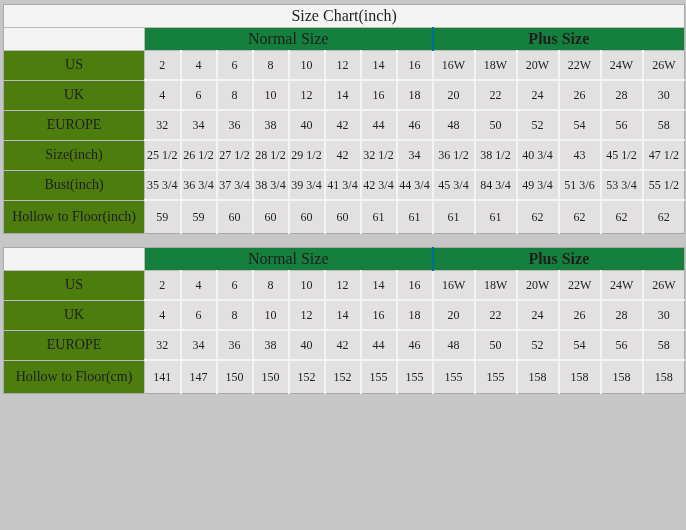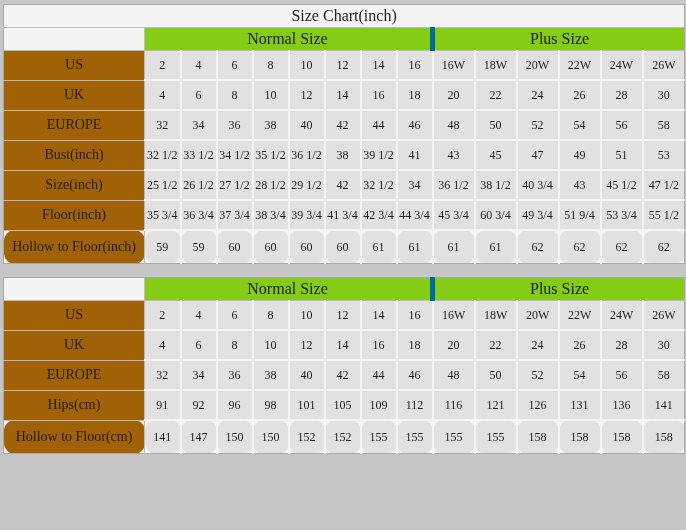--- a/index.html
+++ b/index.html
@@ -39,51 +39,51 @@
   }
   .corner-cell {
     height: 22px;
     background: #f5f4f4;
     border-right: 1px solid #bcbbbb;
     border-bottom: 1px solid #bcbbbb;
   }
   .group-cell {
     height: 22px;
     font-size: 16px;
-    background: #84cc16;
+    background: #15803d;
     border-bottom: 1px solid #bcbbbb;
   }
   .group-cell.plus {
-    border-left: 5px solid #0369a1;
+    border-left: 2px solid #0369a1;
+    font-weight: bold;
   }
   .label-cell {
     height: 28px;
     font-size: 14px;
-    background: #a16207;
+    background: #4d7c0f;
     border-right: 1px solid #bcbbbb;
     border-bottom: 1px solid #bcbbbb;
   }
   .data-cell {
     height: 28px;
     font-size: 12px;
     background: #e2e0e1;
     border-right: 2px solid #f5f4f4;
     border-bottom: 2px solid #f5f4f4;
   }
   .data-cell:last-child {
     border-right: none;
   }
   tr.last-row .data-cell,
   tr.last-row .label-cell {
     border-bottom: none;
   }
   tr.last-row .data-cell,
   tr.last-row .label-cell {
     height: 32px;
-    border-radius: 11px;
   }
 </style>
 </head>
 <body>
 
 <div class="page">
   <table class="size-chart">
       <colgroup>
         <col style="width: 141px;">
         <col style="width: 36px;">
@@ -155,67 +155,50 @@
           <td class="data-cell">44</td>
           <td class="data-cell">46</td>
           <td class="data-cell">48</td>
           <td class="data-cell">50</td>
           <td class="data-cell">52</td>
           <td class="data-cell">54</td>
           <td class="data-cell">56</td>
           <td class="data-cell">58</td>
         </tr>
         <tr>
-          <td class="label-cell">Bust(inch)</td>
-          <td class="data-cell">32 1/2</td>
-          <td class="data-cell">33 1/2</td>
-          <td class="data-cell">34 1/2</td>
-          <td class="data-cell">35 1/2</td>
-          <td class="data-cell">36 1/2</td>
-          <td class="data-cell">38</td>
-          <td class="data-cell">39 1/2</td>
-          <td class="data-cell">41</td>
-          <td class="data-cell">43</td>
-          <td class="data-cell">45</td>
-          <td class="data-cell">47</td>
-          <td class="data-cell">49</td>
-          <td class="data-cell">51</td>
-          <td class="data-cell">53</td>
-        </tr>
-        <tr>
           <td class="label-cell">Size(inch)</td>
           <td class="data-cell">25 1/2</td>
           <td class="data-cell">26 1/2</td>
           <td class="data-cell">27 1/2</td>
           <td class="data-cell">28 1/2</td>
           <td class="data-cell">29 1/2</td>
           <td class="data-cell">42</td>
           <td class="data-cell">32 1/2</td>
           <td class="data-cell">34</td>
           <td class="data-cell">36 1/2</td>
           <td class="data-cell">38 1/2</td>
           <td class="data-cell">40 3/4</td>
           <td class="data-cell">43</td>
           <td class="data-cell">45 1/2</td>
           <td class="data-cell">47 1/2</td>
         </tr>
         <tr>
-          <td class="label-cell">Floor(inch)</td>
+          <td class="label-cell">Bust(inch)</td>
           <td class="data-cell">35 3/4</td>
           <td class="data-cell">36 3/4</td>
           <td class="data-cell">37 3/4</td>
           <td class="data-cell">38 3/4</td>
           <td class="data-cell">39 3/4</td>
           <td class="data-cell">41 3/4</td>
           <td class="data-cell">42 3/4</td>
           <td class="data-cell">44 3/4</td>
           <td class="data-cell">45 3/4</td>
-          <td class="data-cell">60 3/4</td>
+          <td class="data-cell">84 3/4</td>
           <td class="data-cell">49 3/4</td>
-          <td class="data-cell">51 9/4</td>
+          <td class="data-cell">51 3/6</td>
           <td class="data-cell">53 3/4</td>
           <td class="data-cell">55 1/2</td>
         </tr>
         <tr class="last-row">
           <td class="label-cell">Hollow to Floor(inch)</td>
           <td class="data-cell">59</td>
           <td class="data-cell">59</td>
           <td class="data-cell">60</td>
           <td class="data-cell">60</td>
           <td class="data-cell">60</td>
@@ -299,37 +282,20 @@
           <td class="data-cell">42</td>
           <td class="data-cell">44</td>
           <td class="data-cell">46</td>
           <td class="data-cell">48</td>
           <td class="data-cell">50</td>
           <td class="data-cell">52</td>
           <td class="data-cell">54</td>
           <td class="data-cell">56</td>
           <td class="data-cell">58</td>
         </tr>
-        <tr>
-          <td class="label-cell">Hips(cm)</td>
-          <td class="data-cell">91</td>
-          <td class="data-cell">92</td>
-          <td class="data-cell">96</td>
-          <td class="data-cell">98</td>
-          <td class="data-cell">101</td>
-          <td class="data-cell">105</td>
-          <td class="data-cell">109</td>
-          <td class="data-cell">112</td>
-          <td class="data-cell">116</td>
-          <td class="data-cell">121</td>
-          <td class="data-cell">126</td>
-          <td class="data-cell">131</td>
-          <td class="data-cell">136</td>
-          <td class="data-cell">141</td>
-        </tr>
         <tr class="last-row">
           <td class="label-cell">Hollow to Floor(cm)</td>
           <td class="data-cell">141</td>
           <td class="data-cell">147</td>
           <td class="data-cell">150</td>
           <td class="data-cell">150</td>
           <td class="data-cell">152</td>
           <td class="data-cell">152</td>
           <td class="data-cell">155</td>
           <td class="data-cell">155</td>

